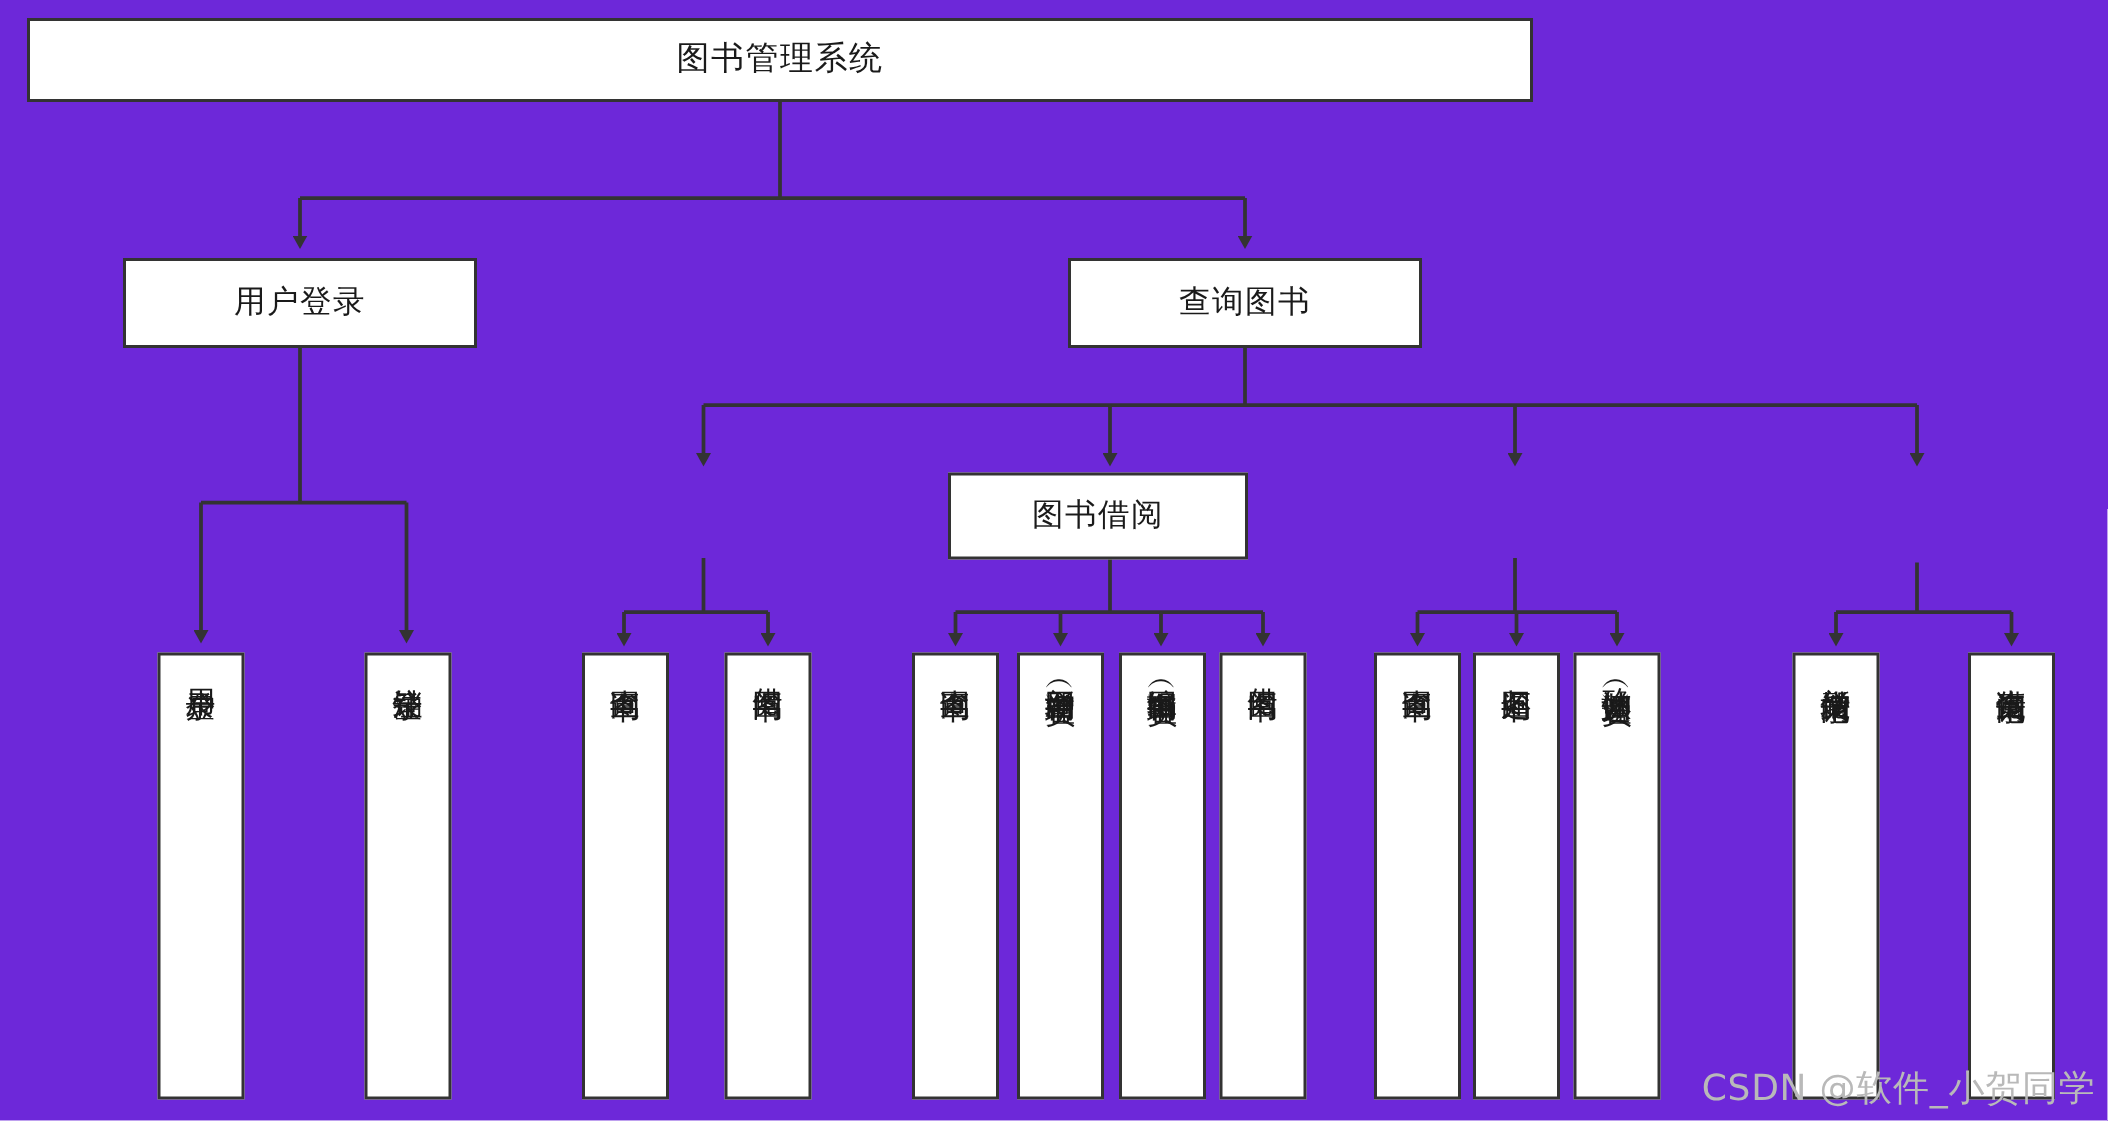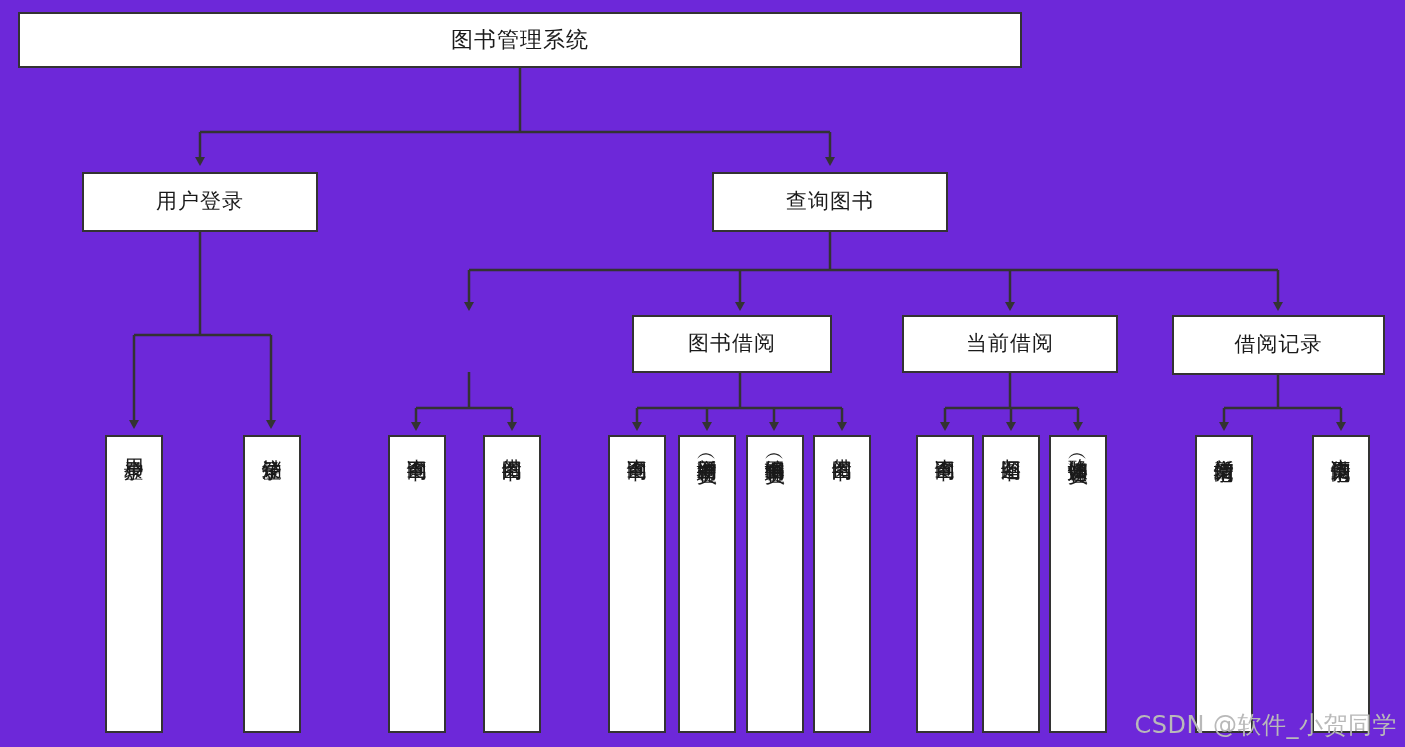--- a/index.html
+++ b/index.html
@@ -128,23 +128,21 @@
 
   <div class="node horiz root" style="left:18px; top:12px; width:1004px; height:56px;">图书管理系统</div>
 
   <div class="node horiz" style="left:82px; top:172px; width:236px; height:60px;">用户登录</div>
 
   <div class="node horiz" style="left:712px; top:172px; width:236px; height:60px;">查询图书</div>
 
 
   <div class="node horiz" style="left:632px; top:315px; width:200px; height:58px;">图书借阅</div>
 
-  <div class="node horiz" style="left:902px; top:315px; width:216px; height:58px;">当前借阅</div>
 
-  <div class="node horiz" style="left:1172px; top:315px; width:213px; height:60px;">借阅记录</div>
 
   <div class="node vert" style="left:105px; top:435px; width:58px; height:298px;">
     <span class="vlabel">用户登录</span>
   </div>
 
   <div class="node vert" style="left:243px; top:435px; width:58px; height:298px;">
     <span class="vlabel">注销登录</span>
   </div>
 
   <div class="node vert" style="left:388px; top:435px; width:58px; height:298px;">

